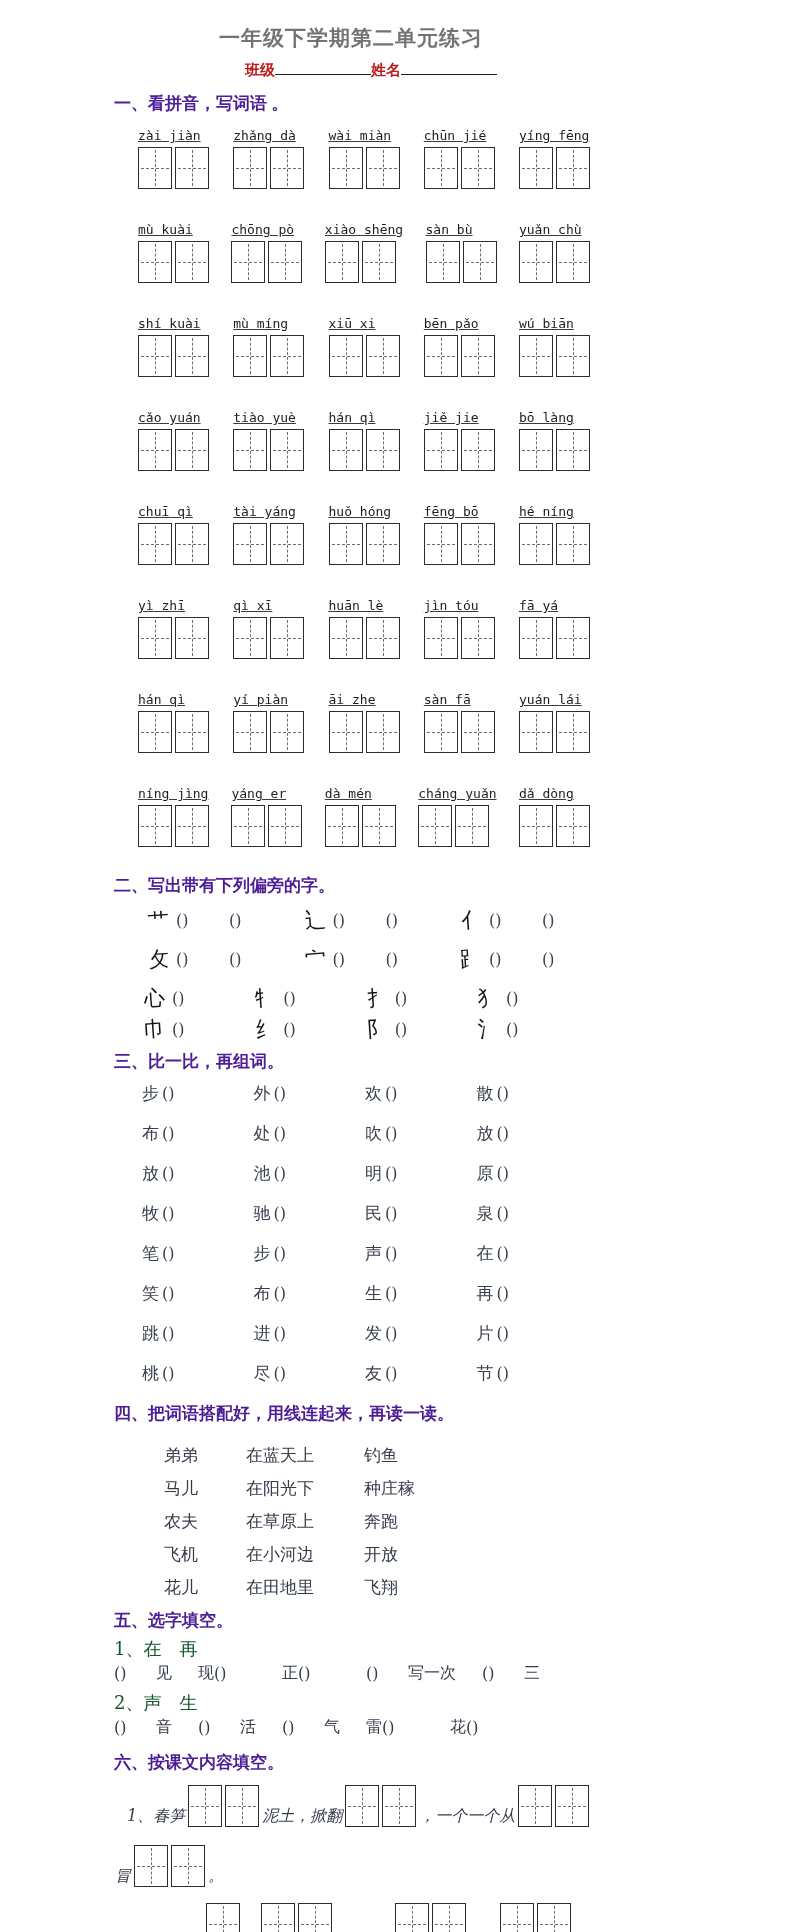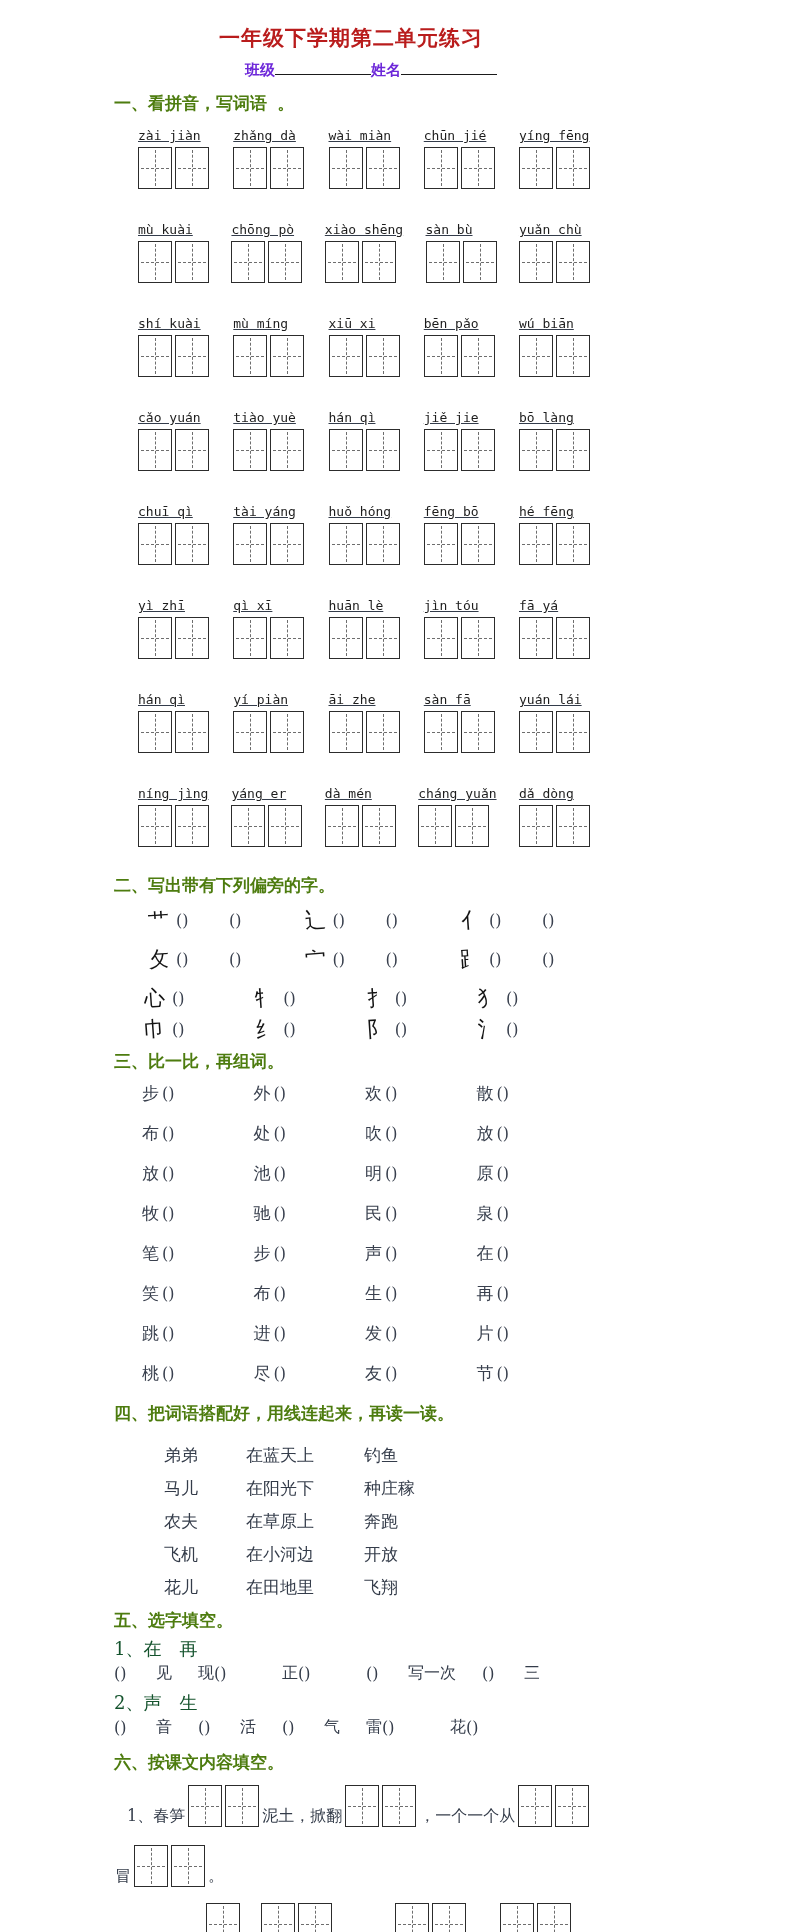--- a/index.html
+++ b/index.html
@@ -1,26 +1,26 @@
 <!DOCTYPE html>
 <html><head>
 <meta charset="utf-8">
 <style>
   html,body{margin:0;padding:0;background:#fff;}
   .sheet{position:relative;width:800px;height:1932px;overflow:hidden;background:#ffffff;
          font-family:"DejaVu Serif",serif;color:#333c4b;}
   .content{margin-left:114px;width:474px;}
 
   .title{padding-top:24px;text-align:center;font-family:"Liberation Sans",sans-serif;
-         font-weight:bold;font-size:21px;color:#b91c1c;letter-spacing:1px;}
+         font-weight:bold;font-size:21px;color:#737373;letter-spacing:1px;}
   .meta{margin-top:7px;text-align:center;font-family:"Liberation Sans",sans-serif;
-        font-weight:bold;font-size:15px;color:#6d28d9;transform:translateX(20px);}
+        font-weight:bold;font-size:15px;color:#b91c1c;transform:translateX(20px);}
   .uline{display:inline-block;width:96px;height:15px;border-bottom:1.6px solid #1a1a1a;}
 
-  .h{font-family:Liberation Mono, monospace;font-weight:bold;font-size:17px;color:#4d7c0f;height:22px;}
+  .h{font-family:Liberation Serif, serif;font-weight:bold;font-size:17px;color:#4c1d95;height:22px;}
   .h1x{margin-top:12px;}
   .h2x{margin-top:8px;}
   .h3x{margin-top:8px;}
   .h4x{margin-top:12px;}
   .h5x{margin-top:8px;}
   .h6x{margin-top:12px;}
 
   
   .s1-rows{margin-top:8px;}
   .p-row{display:flex;justify-content:space-between;width:452px;margin-left:24px;margin-bottom:27px;}
@@ -57,21 +57,21 @@
   .m2{width:118px;}
 
   
   .s5-label{margin-top:6px;font-size:18px;color:#14532d;height:22px;}
   .s5-line{display:flex;align-items:center;margin-top:2px;font-size:16px;color:#343c4a;height:24px;}
   .bk5{display:inline-flex;justify-content:space-between;width:42px;}
   .sp5{display:inline-block;width:26px;height:1px;}
 
   
   .b-line{display:flex;align-items:flex-end;font-size:16px;color:#343c4a;}
-  .b-line .t{line-height:1.15;margin:0 1px 2px 1px;white-space:nowrap;}
+  .b-line .t{line-height:1.15;margin:0 1px 2px 1px;white-space:nowrap;font-style:italic;}
   .b-line .pair{margin:0 2px;}
   .l1{margin-top:12px;margin-left:12px;}
   .l2{margin-top:18px;}
   .b-bottom{position:absolute;left:114px;top:1903px;display:flex;}
   .b-bottom .grp{display:flex;gap:3px;}
   .b-bottom .grp:nth-child(1){margin-left:92px;}
   .b-bottom .grp:nth-child(2){margin-left:21px;}
   .b-bottom .grp:nth-child(3){margin-left:63px;}
   .b-bottom .grp:nth-child(4){margin-left:34px;}
 </style>
@@ -260,21 +260,21 @@
             </div>
           </div>
           <div class="p-group">
             <div class="pinyin">fēng bō</div>
             <div class="pair">
               <div class="tian"></div>
               <div class="tian"></div>
             </div>
           </div>
           <div class="p-group">
-            <div class="pinyin">hé fēng</div>
+            <div class="pinyin">hé níng</div>
             <div class="pair">
               <div class="tian"></div>
               <div class="tian"></div>
             </div>
           </div>
         </div>
         <div class="p-row">
           <div class="p-group">
             <div class="pinyin">yì zhī</div>
             <div class="pair">

